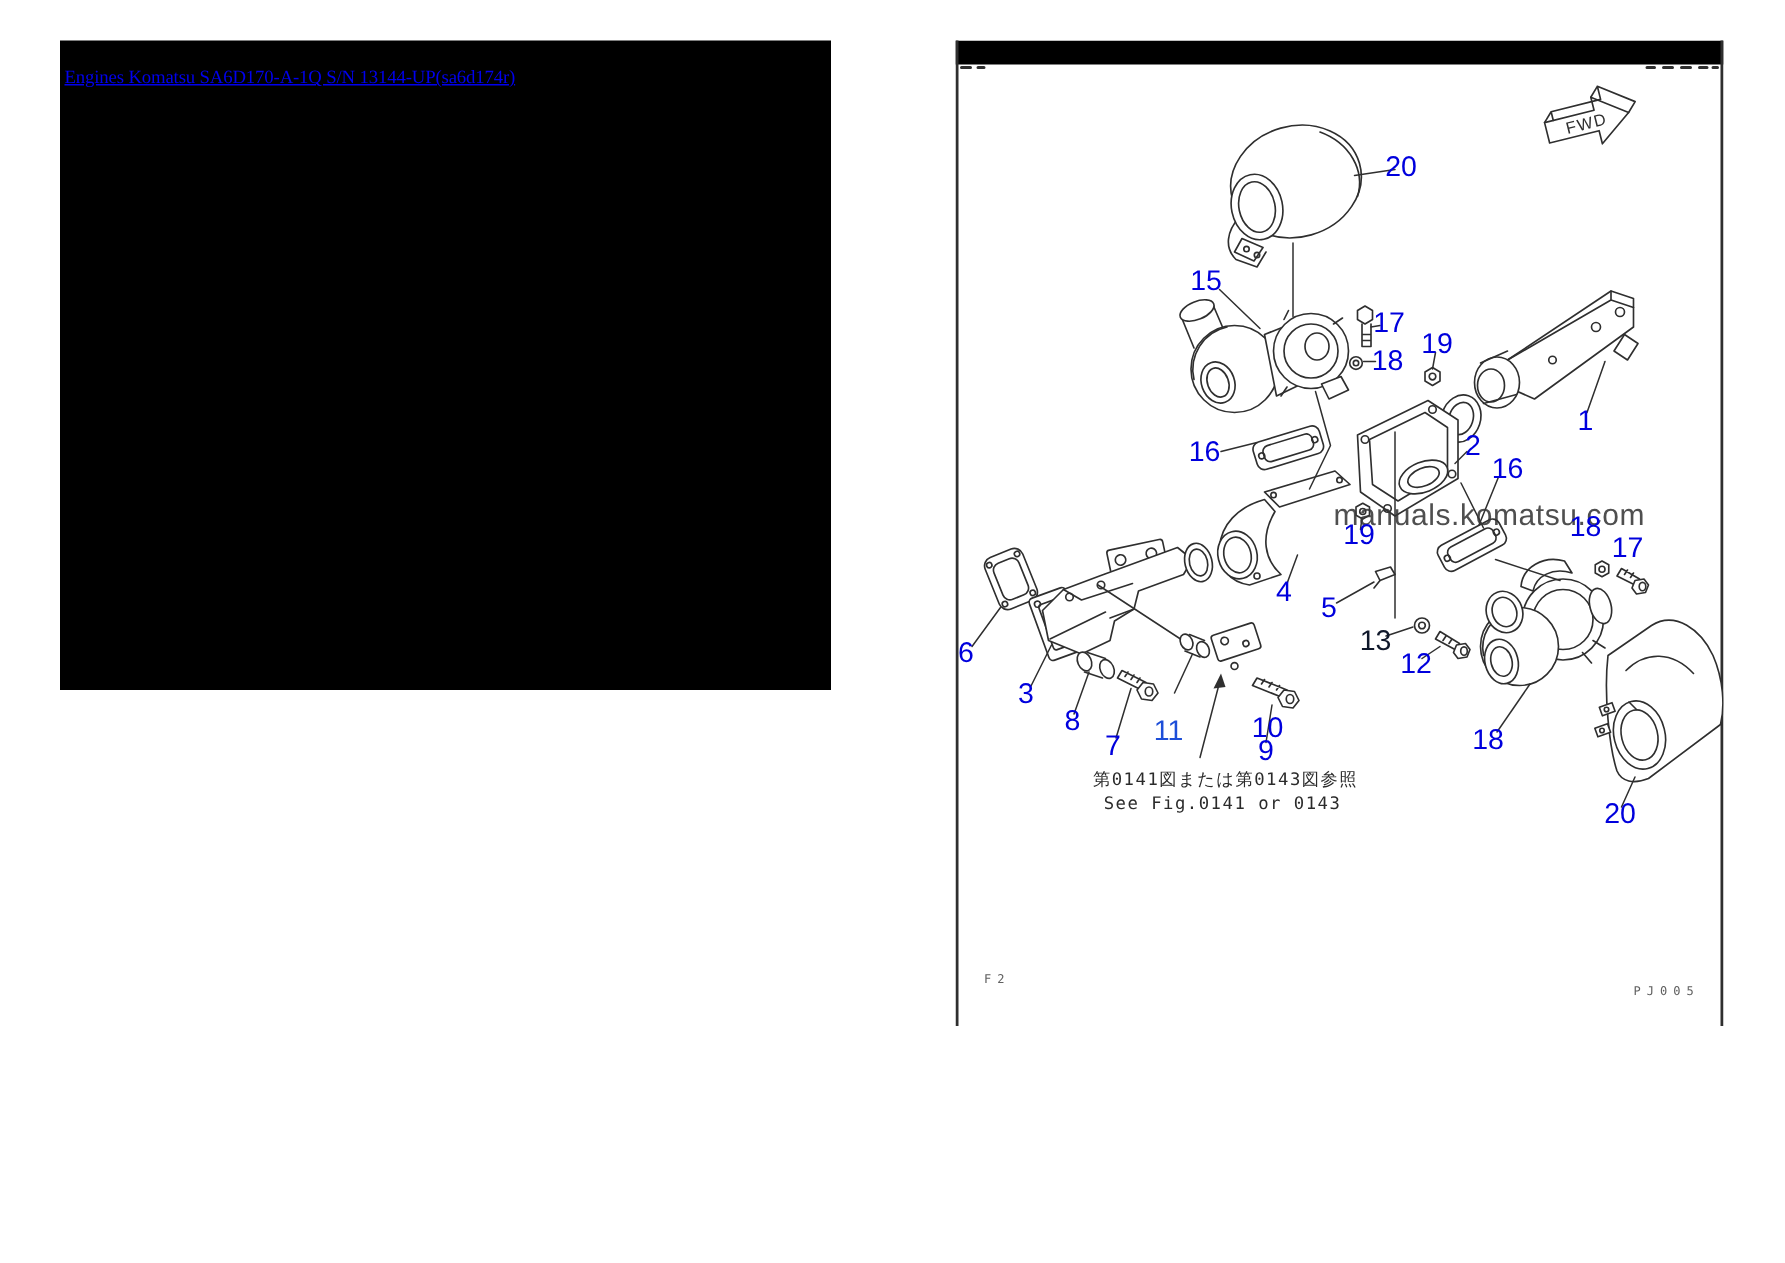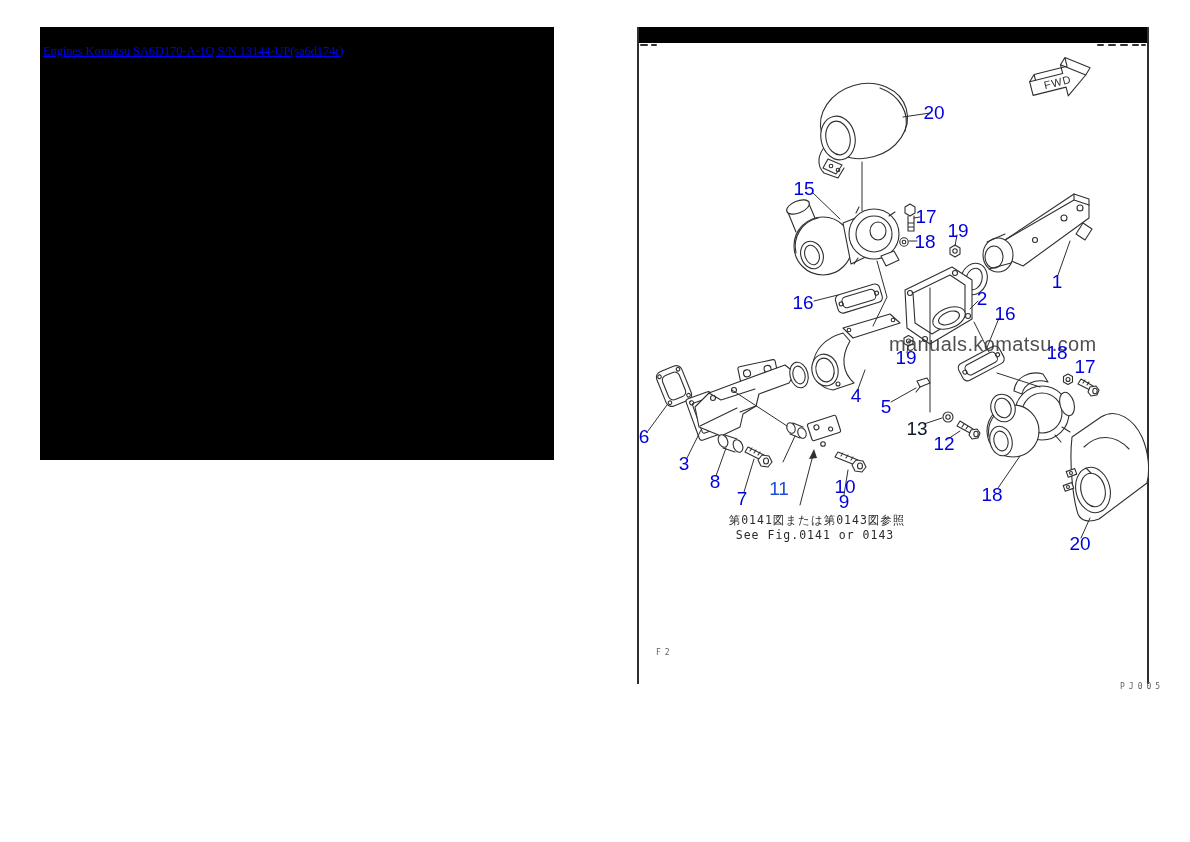--- a/index.html
+++ b/index.html
@@ -309,21 +309,21 @@
       </g>
     </g>
   </svg>
 
   <span class="watermark">manuals.komatsu.com</span>
 
   <span class="note-line" style="left:180px;top:493px;text-align:center;">第0141図または第0143図参照</span>
   <span class="note-line" style="left:178px;top:508px;">See Fig.0141 or 0143</span>
 
   <span class="footer-code" style="left:19px;top:621px;">F2</span>
-  <span class="footer-code" style="left:452px;top:655px;margin-left:31px;">PJ005</span>
+  <span class="footer-code" style="left:452px;top:629px;">PJ005</span>
 
   <div style="position:absolute;left:0;top:0;width:600px;height:657px;pointer-events:none;">
       <span class="part-label" style="left: 297px; top: 85px; color: rgb(0, 0, 221);">20</span>
       <span class="part-label" style="left: 167px; top: 161px; color: rgb(0, 0, 221);">15</span>
       <span class="part-label" style="left: 289px; top: 189px; color: rgb(0, 0, 221);">17</span>
       <span class="part-label" style="left: 288px; top: 214px; color: rgb(0, 0, 221);">18</span>
       <span class="part-label" style="left: 321px; top: 203px; color: rgb(0, 0, 221);">19</span>
       <span class="part-label" style="left: 420px; top: 254px; color: rgb(0, 0, 221);">1</span>
       <span class="part-label" style="left: 345px; top: 271px; color: rgb(0, 0, 221);">2</span>
       <span class="part-label" style="left: 166px; top: 275px; color: rgb(0, 0, 221);">16</span>

